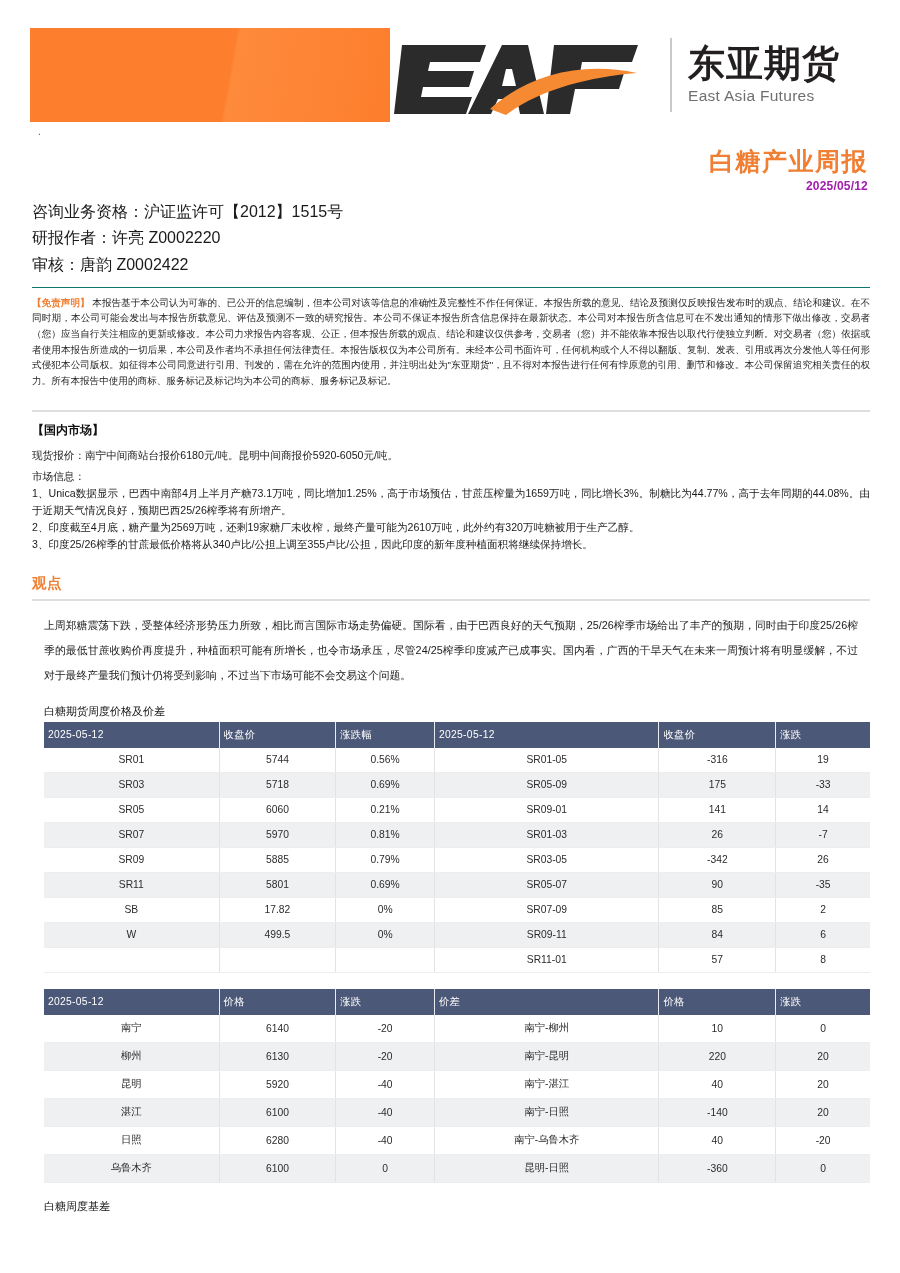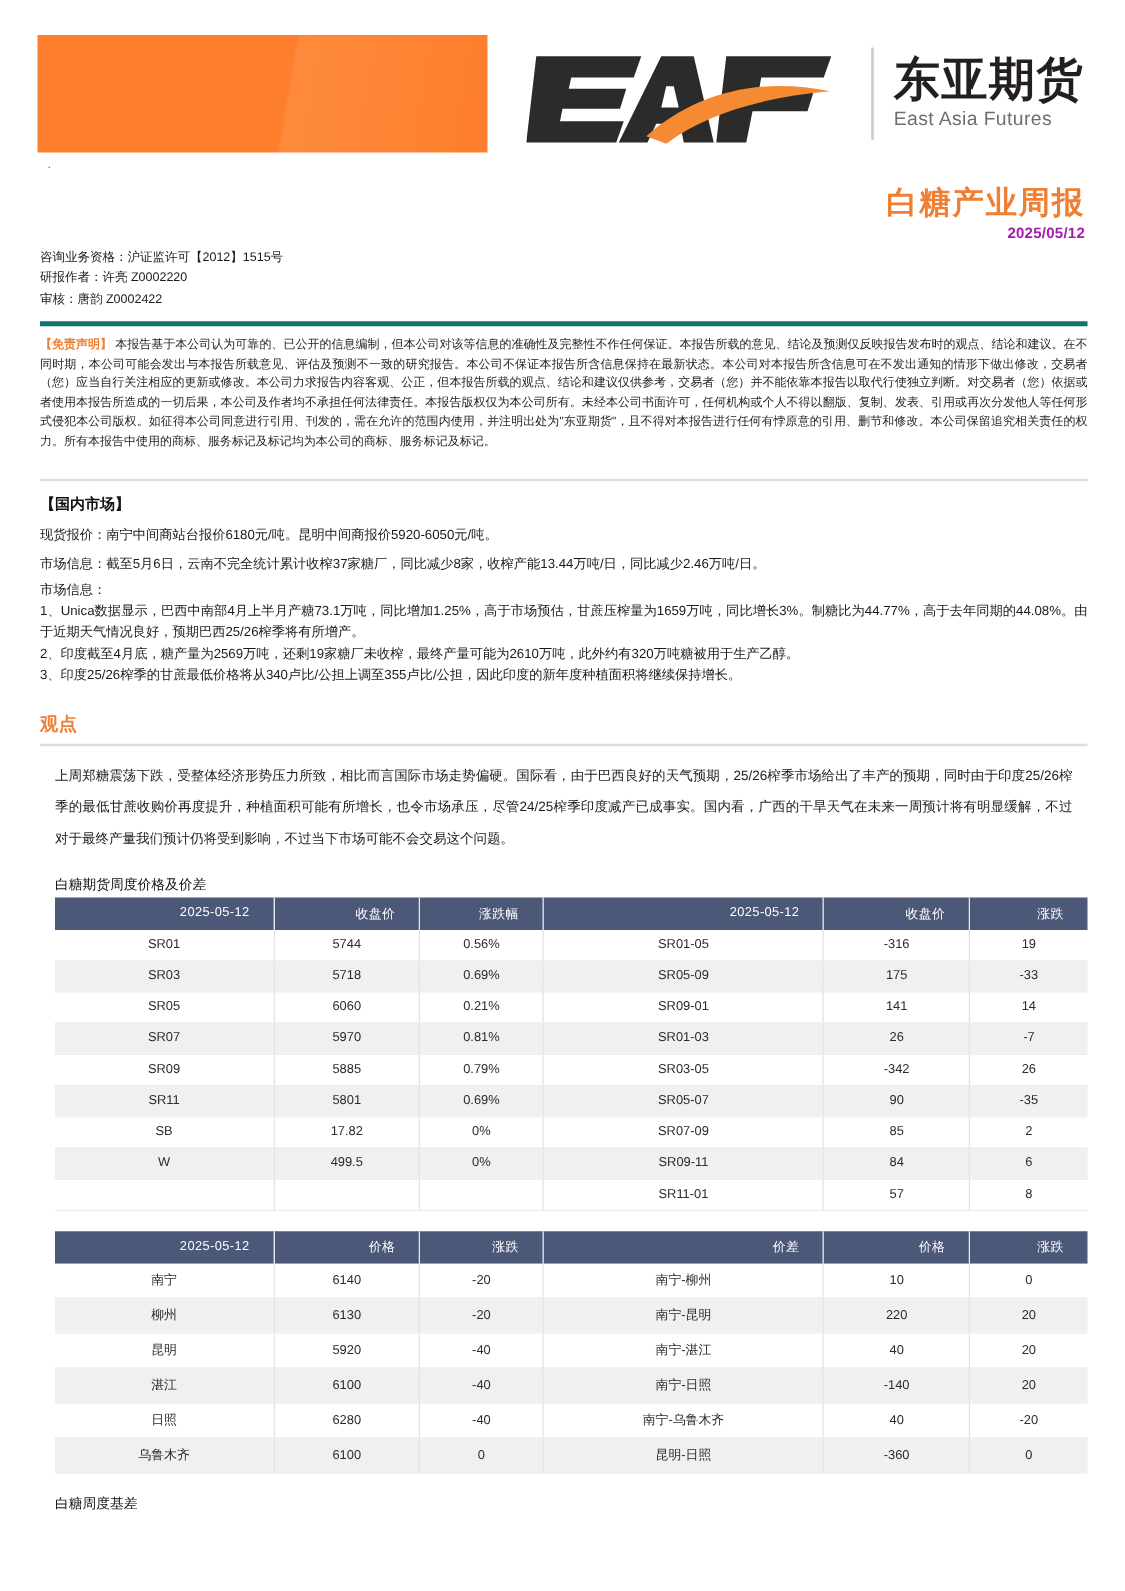--- a/index.html
+++ b/index.html
@@ -29,21 +29,21 @@
   .orange-block {
     position: absolute;
     left: 30px;
     top: 28px;
     width: 360px;
     height: 94px;
     background: linear-gradient(100deg, #fd7e2c 0%, #fd7e2c 55%, #fe8a3c 56%, #fd7e2c 100%);
   }
   .logo-wrap {
     position: absolute;
-    left: 421px;
+    left: 394px;
     top: 30px;
     display: flex;
     align-items: center;
     height: 90px;
   }
   .eaf-mark {
     width: 270px;
     height: 88px;
   }
   .logo-divider {
@@ -95,31 +95,31 @@
     font-size: 12px;
     font-weight: bold;
     color: #a21caf;
     margin-top: 2px;
     letter-spacing: 0.2px;
   }
 
   
   .meta {
     margin: 6px 0 0 32px;
-    font-size: 10px;
+    font-size: 16px;
     color: #1a1a1a;
     line-height: 1.65;
   }
   .meta div { white-space: nowrap; }
 
   
   .disclaimer {
     margin: 9px 30px 0 32px;
     padding-top: 7px;
-    border-top: 4px solid #0f766e;
+    border-top: 1px solid #0f766e;
     font-size: 9.6px;
     line-height: 1.62;
     text-align: justify;
     color: #1f1f1f;
   }
   .disclaimer-tag {
     color: #f07f33;
     font-weight: bold;
   }
 
@@ -172,22 +172,22 @@
   table.data {
     width: 100%;
     border-collapse: collapse;
     table-layout: fixed;
     font-size: 10.3px;
   }
   table.data th {
     background: #4c5878;
     color: #ffffff;
     font-weight: normal;
-    text-align: right;
-    padding: 6px 19px;
+    text-align: left;
+    padding: 6px 4px;
     border-right: 1px solid #e8eaf0;
     letter-spacing: 0.3px;
   }
   table.data th:last-child { border-right: none; }
   table.data td {
     text-align: center;
     padding: 6.5px 2px;
     color: #2b2b2b;
     border-right: 1px solid #e3e3e3;
     border-bottom: 1px solid #ededed;
@@ -243,21 +243,20 @@
     <div>审核：唐韵 Z0002422</div>
   </div>
 
   <div class="disclaimer"><span class="disclaimer-tag">【免责声明】</span><span> 本报告基于本公司认为可靠的、已公开的信息编制，但本公司对该等信息的准确性及完整性不作任何保证。本报告所载的意见、结论及预测仅反映报告发布时的观点、结论和建议。在不同时期，本公司可能会发出与本报告所载意见、评估及预测不一致的研究报告。本公司不保证本报告所含信息保持在最新状态。本公司对本报告所含信息可在不发出通知的情形下做出修改，交易者（您）应当自行关注相应的更新或修改。本公司力求报告内容客观、公正，但本报告所载的观点、结论和建议仅供参考，交易者（您）并不能依靠本报告以取代行使独立判断。对交易者（您）依据或者使用本报告所造成的一切后果，本公司及作者均不承担任何法律责任。本报告版权仅为本公司所有。未经本公司书面许可，任何机构或个人不得以翻版、复制、发表、引用或再次分发他人等任何形式侵犯本公司版权。如征得本公司同意进行引用、刊发的，需在允许的范围内使用，并注明出处为"东亚期货"，且不得对本报告进行任何有悖原意的引用、删节和修改。本公司保留追究相关责任的权力。所有本报告中使用的商标、服务标记及标记均为本公司的商标、服务标记及标记。</span></div>
 
   <div class="section">
     <div class="section-rule"></div>
 
     <div class="sub-head">【国内市场】</div>
     <p class="para">现货报价：南宁中间商站台报价6180元/吨。昆明中间商报价5920-6050元/吨。</p>
-    <p class="para">市场信息：截至5月6日，云南不完全统计累计收榨37家糖厂，同比减少8家，收榨产能13.44万吨/日，同比减少2.46万吨/日。</p>
 
     <p class="para tight">市场信息：</p>
     <p class="para tight">1、Unica数据显示，巴西中南部4月上半月产糖73.1万吨，同比增加1.25%，高于市场预估，甘蔗压榨量为1659万吨，同比增长3%。制糖比为44.77%，高于去年同期的44.08%。由于近期天气情况良好，预期巴西25/26榨季将有所增产。</p>
     <p class="para tight">2、印度截至4月底，糖产量为2569万吨，还剩19家糖厂未收榨，最终产量可能为2610万吨，此外约有320万吨糖被用于生产乙醇。</p>
     <p class="para tight">3、印度25/26榨季的甘蔗最低价格将从340卢比/公担上调至355卢比/公担，因此印度的新年度种植面积将继续保持增长。</p>
   </div>
 
   <div class="section">
     <div class="section-title">观点</div>
     <div class="section-rule"></div>

